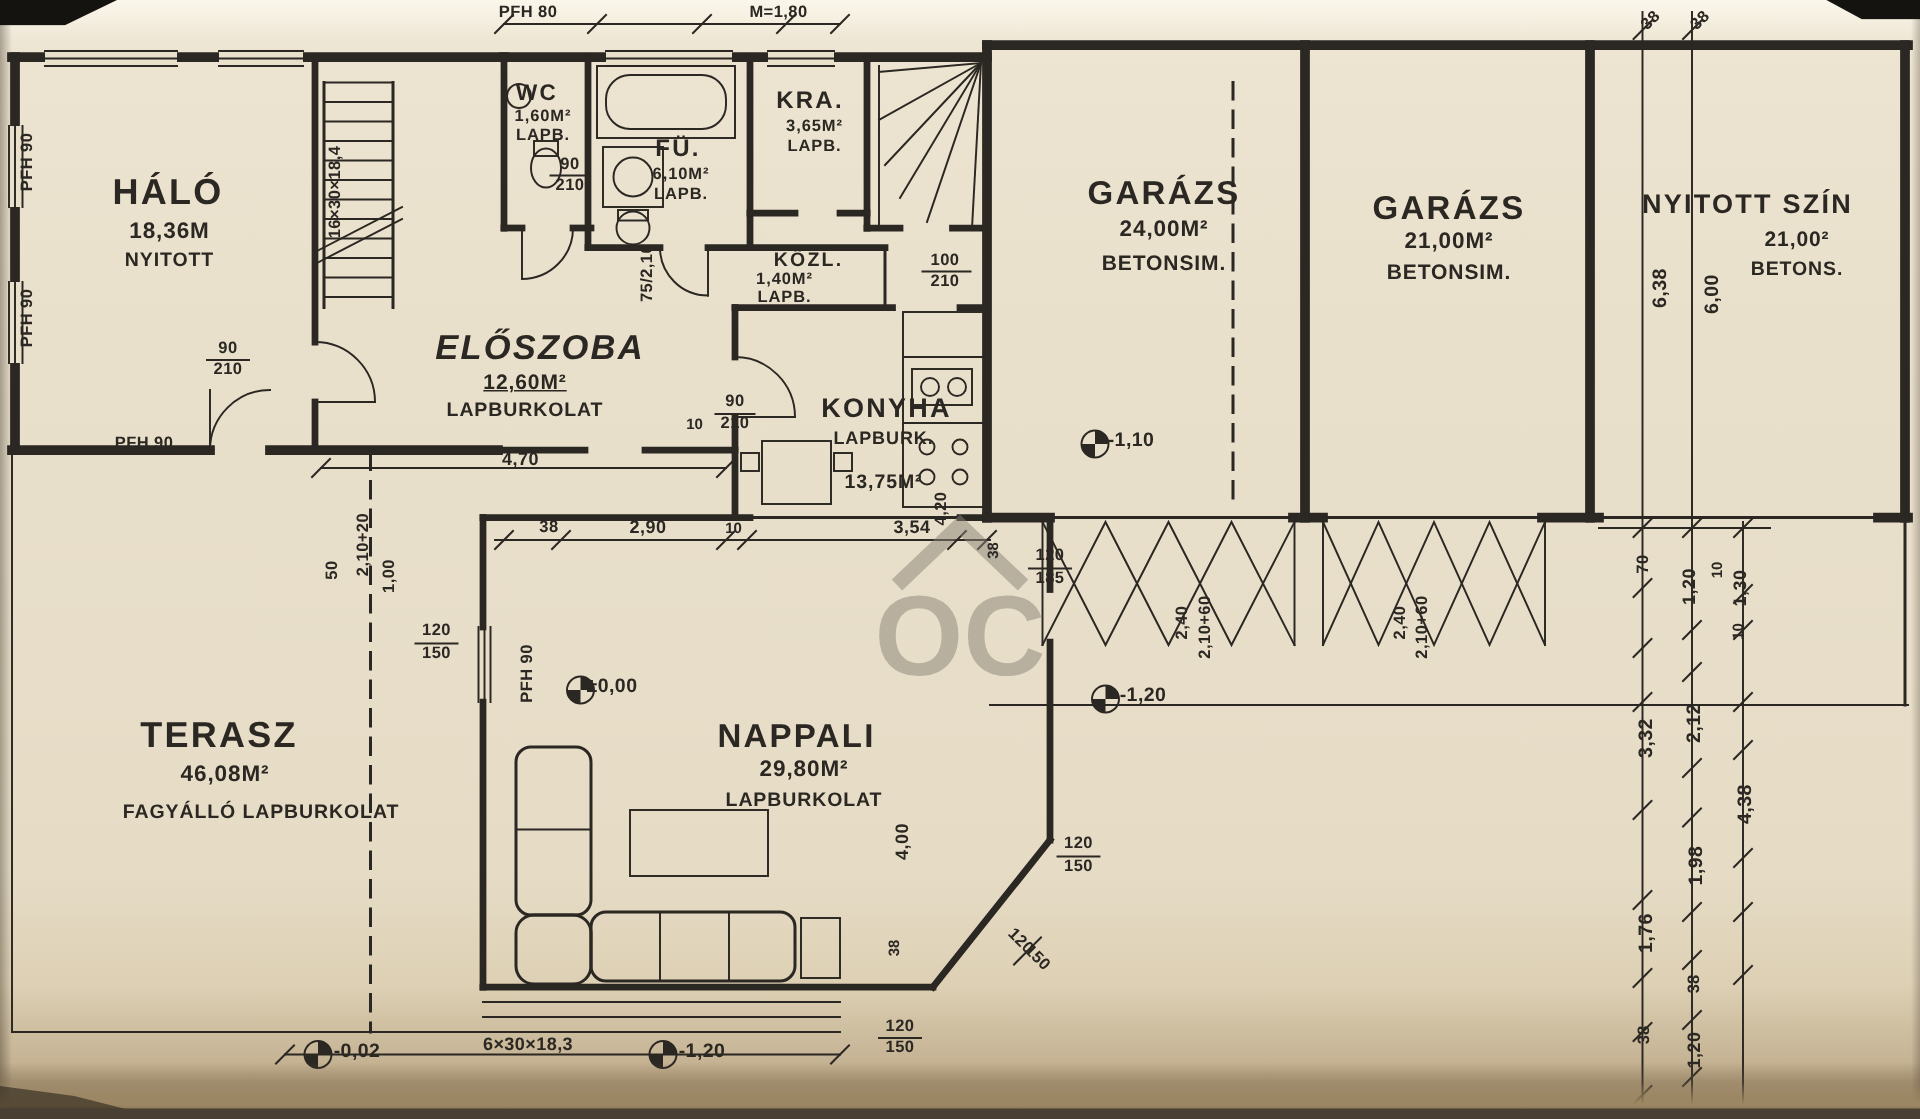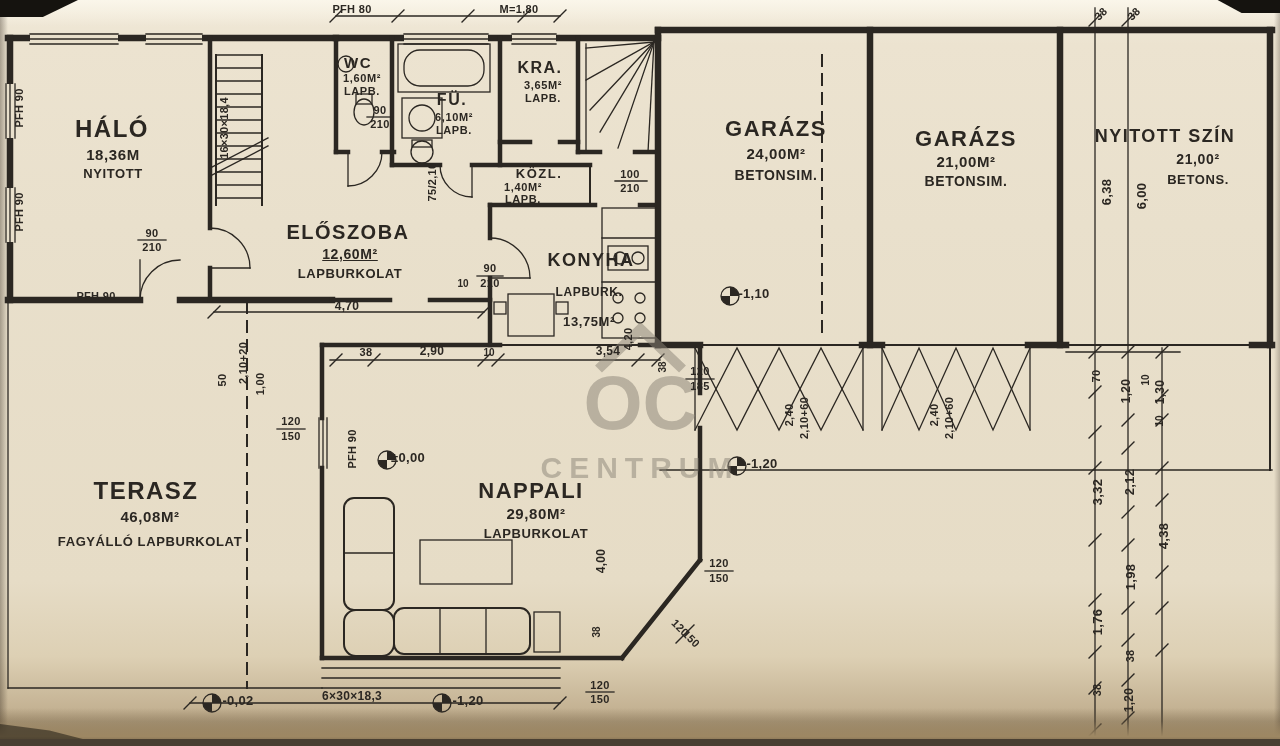--- a/index.html
+++ b/index.html
@@ -346,21 +346,20 @@
       <path class="q" d="M442,703 L451,703 A9,9 0 0 0 442,694 Z"></path>
       <path class="q" d="M442,703 L433,703 A9,9 0 0 0 442,712 Z"></path>
     </g>
   </svg>
 
   <div class="watermark">
     <svg width="140" height="132" viewBox="0 0 140 132">
       <path d="M28,58 L70,18 L112,58" fill="none" stroke="currentColor" stroke-width="10"></path>
       <text x="70" y="118" text-anchor="middle" font-size="76" font-weight="bold" font-family="Liberation Sans, sans-serif" fill="currentColor">OC</text>
     </svg>
-    <div class="wm-line2">CENTRUM</div>
   </div>
 
   <div id="labels">
       <span class="lbl dx" style="left: 352px; top: 9px; font-size: 11px; transform: translate(-50%, -50%) rotate(0deg);">PFH 80</span>
       <span class="lbl dx" style="left: 519px; top: 9px; font-size: 11px; transform: translate(-50%, -50%) rotate(0deg);">M=1,80</span>
       <span class="lbl dx" style="left: 1101px; top: 14px; font-size: 11px; transform: translate(-50%, -50%) rotate(-45deg);">38</span>
       <span class="lbl dx" style="left: 1134px; top: 14px; font-size: 11px; transform: translate(-50%, -50%) rotate(-45deg);">38</span>
       <span class="lbl dx" style="left: 19px; top: 108px; font-size: 11px; transform: translate(-50%, -50%) rotate(-90deg);">PFH 90</span>
       <span class="lbl dx" style="left: 19px; top: 212px; font-size: 11px; transform: translate(-50%, -50%) rotate(-90deg);">PFH 90</span>
       <span class="lbl t1x" style="left: 112px; top: 129px; font-size: 24px; transform: translate(-50%, -50%) rotate(0deg);">HÁLÓ</span>
@@ -377,30 +376,30 @@
       <span class="lbl t2x" style="left: 454px; top: 130px; font-size: 11px; transform: translate(-50%, -50%) rotate(0deg);">LAPB.</span>
       <span class="lbl dx" style="left: 432px; top: 182px; font-size: 11px; transform: translate(-50%, -50%) rotate(-90deg);">75/2,10</span>
       <span class="lbl t1x" style="left: 540px; top: 68px; font-size: 16px; transform: translate(-50%, -50%) rotate(0deg);">KRA.</span>
       <span class="lbl t2x" style="left: 543px; top: 85px; font-size: 11px; transform: translate(-50%, -50%) rotate(0deg);">3,65M²</span>
       <span class="lbl t2x" style="left: 543px; top: 98px; font-size: 11px; transform: translate(-50%, -50%) rotate(0deg);">LAPB.</span>
       <span class="lbl t1x" style="left: 521px; top: 173px; font-size: 13px; transform: translate(-50%, -50%) rotate(0deg); padding-left: 36px;">KÖZL.</span>
       <span class="lbl t2x" style="left: 523px; top: 187px; font-size: 11px; transform: translate(-50%, -50%) rotate(0deg);">1,40M²</span>
       <span class="lbl t2x" style="left: 523px; top: 199px; font-size: 11px; transform: translate(-50%, -50%) rotate(0deg);">LAPB.</span>
       <span class="lbl dx" style="left: 630px; top: 174px; font-size: 11px; transform: translate(-50%, -50%) rotate(0deg);">100</span>
       <span class="lbl dx" style="left: 630px; top: 188px; font-size: 11px; transform: translate(-50%, -50%) rotate(0deg);">210</span>
-      <span class="lbl t1x" style="left: 348px; top: 232px; font-size: 20px; transform: translate(-50%, -50%) rotate(0deg);">ELŐSZOBA</span>
+      <span class="lbl t1x" style="left: 360px; top: 232px; font-size: 23px; transform: translate(-50%, -50%) rotate(0deg); font-style: italic;">ELŐSZOBA</span>
       <span class="lbl t2x" style="left: 350px; top: 254px; font-size: 14px; transform: translate(-50%, -50%) rotate(0deg); text-decoration: underline;">12,60M²</span>
       <span class="lbl t2x" style="left: 350px; top: 273px; font-size: 13px; transform: translate(-50%, -50%) rotate(0deg);">LAPBURKOLAT</span>
       <span class="lbl dx" style="left: 347px; top: 306px; font-size: 12px; transform: translate(-50%, -50%) rotate(0deg);">4,70</span>
       <span class="lbl dx" style="left: 152px; top: 233px; font-size: 11px; transform: translate(-50%, -50%) rotate(0deg);">90</span>
       <span class="lbl dx" style="left: 152px; top: 247px; font-size: 11px; transform: translate(-50%, -50%) rotate(0deg);">210</span>
       <span class="lbl dsx" style="left: 463px; top: 284px; font-size: 10px; transform: translate(-50%, -50%) rotate(0deg);">10</span>
       <span class="lbl dx" style="left: 490px; top: 268px; font-size: 11px; transform: translate(-50%, -50%) rotate(0deg);">90</span>
       <span class="lbl dx" style="left: 490px; top: 283px; font-size: 11px; transform: translate(-50%, -50%) rotate(0deg);">210</span>
-      <span class="lbl t1x" style="left: 591px; top: 260px; font-size: 18px; transform: translate(-50%, -50%) rotate(0deg);">KONYHA</span>
+      <span class="lbl t1x" style="left: 591px; top: 272px; font-size: 18px; transform: translate(-50%, -50%) rotate(0deg);">KONYHA</span>
       <span class="lbl t2x" style="left: 589px; top: 277px; font-size: 13px; transform: translate(-50%, -50%) rotate(0deg); margin-top: 44px;">13,75M²</span>
       <span class="lbl t2x" style="left: 589px; top: 292px; font-size: 12px; transform: translate(-50%, -50%) rotate(0deg);">LAPBURK.</span>
       <span class="lbl t1x" style="left: 776px; top: 129px; font-size: 22px; transform: translate(-50%, -50%) rotate(0deg);">GARÁZS</span>
       <span class="lbl t2x" style="left: 776px; top: 153px; font-size: 15px; transform: translate(-50%, -50%) rotate(0deg);">24,00M²</span>
       <span class="lbl t2x" style="left: 776px; top: 175px; font-size: 14px; transform: translate(-50%, -50%) rotate(0deg);">BETONSIM.</span>
       <span class="lbl t1x" style="left: 966px; top: 139px; font-size: 22px; transform: translate(-50%, -50%) rotate(0deg);">GARÁZS</span>
       <span class="lbl t2x" style="left: 966px; top: 161px; font-size: 15px; transform: translate(-50%, -50%) rotate(0deg);">21,00M²</span>
       <span class="lbl t2x" style="left: 966px; top: 181px; font-size: 14px; transform: translate(-50%, -50%) rotate(0deg);">BETONSIM.</span>
       <span class="lbl t1x" style="left: 1165px; top: 136px; font-size: 18px; transform: translate(-50%, -50%) rotate(0deg);">NYITOTT SZÍN</span>
       <span class="lbl t2x" style="left: 1198px; top: 159px; font-size: 14px; transform: translate(-50%, -50%) rotate(0deg);">21,00²</span>
@@ -425,21 +424,21 @@
       <span class="lbl dx" style="left: 934px; top: 415px; font-size: 11px; transform: translate(-50%, -50%) rotate(-90deg);">2,40</span>
       <span class="lbl dx" style="left: 949px; top: 418px; font-size: 11px; transform: translate(-50%, -50%) rotate(-90deg);">2,10+60</span>
       <span class="lbl dx" style="left: 222px; top: 380px; font-size: 11px; transform: translate(-50%, -50%) rotate(-90deg);">50</span>
       <span class="lbl dx" style="left: 243px; top: 363px; font-size: 11px; transform: translate(-50%, -50%) rotate(-90deg);">2,10+20</span>
       <span class="lbl dx" style="left: 260px; top: 384px; font-size: 11px; transform: translate(-50%, -50%) rotate(-90deg);">1,00</span>
       <span class="lbl dx" style="left: 291px; top: 421px; font-size: 11px; transform: translate(-50%, -50%) rotate(0deg);">120</span>
       <span class="lbl dx" style="left: 291px; top: 436px; font-size: 11px; transform: translate(-50%, -50%) rotate(0deg);">150</span>
       <span class="lbl dx" style="left: 352px; top: 449px; font-size: 11px; transform: translate(-50%, -50%) rotate(-90deg);">PFH 90</span>
       <span class="lbl t1x" style="left: 146px; top: 491px; font-size: 24px; transform: translate(-50%, -50%) rotate(0deg);">TERASZ</span>
       <span class="lbl t2x" style="left: 150px; top: 516px; font-size: 15px; transform: translate(-50%, -50%) rotate(0deg);">46,08M²</span>
-      <span class="lbl t2x" style="left: 150px; top: 541px; font-size: 13px; transform: translate(-50%, -50%) rotate(0deg);">FAGYÁLLÓ LAPBURKOLAT</span>
+      <span class="lbl t2x" style="left: 174px; top: 541px; font-size: 13px; transform: translate(-50%, -50%) rotate(0deg);">FAGYÁLLÓ LAPBURKOLAT</span>
       <span class="lbl t1x" style="left: 531px; top: 491px; font-size: 22px; transform: translate(-50%, -50%) rotate(0deg);">NAPPALI</span>
       <span class="lbl t2x" style="left: 536px; top: 513px; font-size: 15px; transform: translate(-50%, -50%) rotate(0deg);">29,80M²</span>
       <span class="lbl t2x" style="left: 536px; top: 533px; font-size: 13px; transform: translate(-50%, -50%) rotate(0deg);">LAPBURKOLAT</span>
       <span class="lbl dx" style="left: 601px; top: 561px; font-size: 12px; transform: translate(-50%, -50%) rotate(-90deg);">4,00</span>
       <span class="lbl dx" style="left: 719px; top: 563px; font-size: 11px; transform: translate(-50%, -50%) rotate(0deg);">120</span>
       <span class="lbl dx" style="left: 719px; top: 578px; font-size: 11px; transform: translate(-50%, -50%) rotate(0deg);">150</span>
       <span class="lbl dsx" style="left: 597px; top: 632px; font-size: 10px; transform: translate(-50%, -50%) rotate(-90deg);">38</span>
       <span class="lbl dx" style="left: 680px; top: 628px; font-size: 11px; transform: translate(-50%, -50%) rotate(45deg);">120</span>
       <span class="lbl dx" style="left: 691px; top: 639px; font-size: 11px; transform: translate(-50%, -50%) rotate(45deg);">150</span>
       <span class="lbl dx" style="left: 600px; top: 685px; font-size: 11px; transform: translate(-50%, -50%) rotate(0deg);">120</span>

